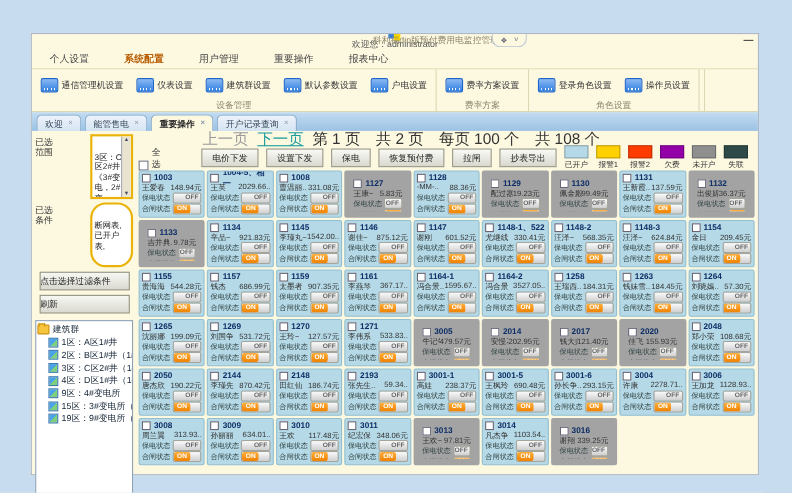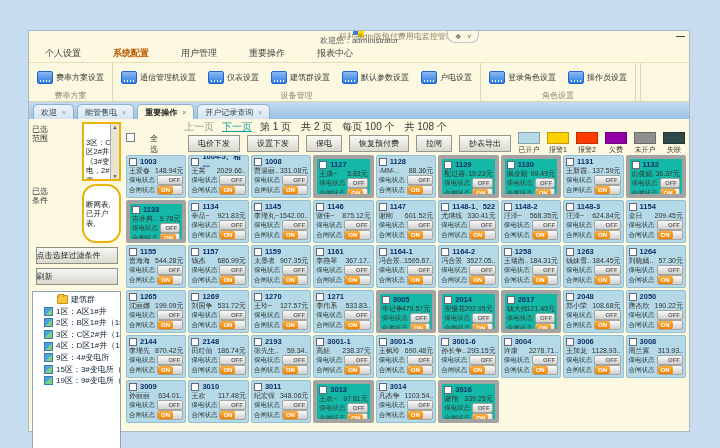--- a/index.html
+++ b/index.html
@@ -47,43 +47,43 @@
   .listbox{flex:1;background:#fff;border:2px solid #eab308;font-size:7.5px;padding:14px 8px 1px 2px;
            position:relative;overflow:hidden;line-height:1.25;color:#222;margin-left:33px;}
   .lb-range{height:40px;}
   .lb-cond{height:40px;border-radius:14px;}
   .sb{position:absolute;right:0;top:0;bottom:0;width:8px;background:#e8e4d0;border-left:1px solid #aab;
       display:flex;flex-direction:column;justify-content:space-between;align-items:center;font-size:5px;color:#446;}
   .btn-wide{margin:4px auto 0;width:80px;background:linear-gradient(#f7f7f3,#d9d9d1);border:1px solid #8f8f82;
             font-size:8px;padding:2px 0;text-align:left;color:#222;}
   #treebox{background:#fff;border:1px solid #8fa3b6;height:178px;margin-top:6px;font-size:8px;
            padding:2px 1px;overflow:hidden;}
-  .trow{display:flex;gap:3px;align-items:center;line-height:1.45;white-space:nowrap;color:#123;padding-left:23px;}
+  .trow{display:flex;gap:3px;align-items:center;line-height:1.45;white-space:nowrap;color:#123;}
   .trow.child{padding-left:10px;}
   .tico-folder{width:9px;height:7px;background:#f7c53d;border:1px solid #c89010;border-radius:1px;flex:none;position:relative;}
   .tico-folder::before{content:"";position:absolute;top:-2px;left:0;width:4px;height:2px;background:#f7c53d;border:1px solid #c89010;border-bottom:none;}
   .tico-item{width:7px;height:7px;flex:none;background:linear-gradient(135deg,#4aa3e8 50%,#7ed07e 50%);border:1px solid #3a7ab0;}
   
   #main{flex:1;display:flex;flex-direction:column;padding:1px 3px 0 3px;min-width:0;}
-  #pagebar{height:14px;display:flex;align-items:center;gap:8px;font-size:10px;padding-left:58px;color:#333;}
+  #pagebar{height:14px;display:flex;align-items:center;gap:8px;font-size:14px;padding-left:58px;color:#333;}
   #pg-prev{color:#999;}
   #pg-next{color:#1a9c9c;text-decoration:underline;}
   #actionbar{height:19px;display:flex;align-items:center;gap:7px;font-size:8px;}
-  #selall{display:flex;align-items:flex-start;gap:15px;}
+  #selall{display:flex;align-items:flex-end;gap:3px;}
   .cbox{width:7px;height:7px;background:#fff;border:1px solid #778;flex:none;}
   .abtn{padding:2px 9px;background:linear-gradient(#fafaf6,#d8d8ce);border:1px solid #96968a;
         font-size:8px;color:#222;white-space:nowrap;}
   #legend{margin-left:auto;display:flex;gap:7px;padding-right:6px;}
   .litem{display:flex;flex-direction:column;align-items:center;gap:1px;}
   .lswatch{width:20px;height:10px;border:1px solid rgba(0,0,0,.25);}
   .llabel{font-size:7px;color:#333;}
   #grid{flex:1;display:grid;grid-template-columns:repeat(9,1fr);gap:2px;align-content:start;margin-top:2px;}
   .card{height:43px;border-radius:2px;padding:1px 2px;box-sizing:border-box;font-size:7px;overflow:hidden;}
   .card.open{background:#b5d9e6;border:1px solid #93bfd2;}
-  .card.alarm1{background:#14b8a6;border:4px solid #a3a3a3;}
+  .card.alarm1{background:#a3a3a3;border:6px solid #a3a3a3;}
   .chead{display:flex;gap:3px;align-items:center;font-size:7.5px;font-weight:bold;color:#0c2d66;height:9px;}
   .ccb{width:6px;height:6px;background:#fff;border:1px solid #667;flex:none;}
   .cinfo{display:flex;justify-content:space-between;height:9px;align-items:center;color:#333;}
   .cname{overflow:hidden;white-space:nowrap;max-width:52%;}
   .cbal{white-space:nowrap;}
   .crow{display:flex;align-items:center;gap:2px;height:10px;}
   .clabel{font-size:6.5px;color:#344;white-space:nowrap;flex:none;}
   .track{flex:1;height:8px;background:linear-gradient(#fbfbfb,#cfcfcf);border:1px solid #a5a59b;
          border-radius:2px;display:flex;align-items:center;overflow:hidden;}
   .track.off{justify-content:flex-end;}
@@ -112,49 +112,49 @@
       <div class="menu-item">用户管理</div>
       <div class="menu-item">重要操作</div>
       <div class="menu-item">报表中心</div>
     </div>
 
   <div id="ribbon">
       <div class="rgroup">
         <div class="rbuttons">
           <div class="rbtn">
             <span class="mon"></span>
-            <span>费率方案设置</span>
+            <span>通信管理机设置</span>
+          </div>
+          <div class="rbtn">
+            <span class="mon"></span>
+            <span>仪表设置</span>
+          </div>
+          <div class="rbtn">
+            <span class="mon"></span>
+            <span>建筑群设置</span>
+          </div>
+          <div class="rbtn">
+            <span class="mon"></span>
+            <span>默认参数设置</span>
+          </div>
+          <div class="rbtn">
+            <span class="mon"></span>
+            <span>户电设置</span>
           </div>
         </div>
-        <div class="rglabel">费率方案</div>
+        <div class="rglabel">设备管理</div>
       </div>
       <div class="rgroup">
         <div class="rbuttons">
           <div class="rbtn">
             <span class="mon"></span>
-            <span>通信管理机设置</span>
-          </div>
-          <div class="rbtn">
-            <span class="mon"></span>
-            <span>仪表设置</span>
-          </div>
-          <div class="rbtn">
-            <span class="mon"></span>
-            <span>建筑群设置</span>
-          </div>
-          <div class="rbtn">
-            <span class="mon"></span>
-            <span>默认参数设置</span>
-          </div>
-          <div class="rbtn">
-            <span class="mon"></span>
-            <span>户电设置</span>
+            <span>费率方案设置</span>
           </div>
         </div>
-        <div class="rglabel">设备管理</div>
+        <div class="rglabel">费率方案</div>
       </div>
       <div class="rgroup">
         <div class="rbuttons">
           <div class="rbtn">
             <span class="mon"></span>
             <span>登录角色设置</span>
           </div>
           <div class="rbtn">
             <span class="mon"></span>
             <span>操作员设置</span>
@@ -1028,20 +1028,42 @@
                 <span class="offtxt">OFF</span>
               </span>
             </div>
             <div class="crow">
               <span class="clabel">合闸状态</span>
               <span class="track">
                 <span class="onpill">ON</span>
               </span>
             </div>
           </div>
+          <div class="card alarm1">
+            <div class="chead">
+              <span class="ccb"></span>
+              <span>2020</span>
+            </div>
+            <div class="cinfo">
+              <span class="cname">佳飞</span>
+              <span class="cbal">155.93元</span>
+            </div>
+            <div class="crow">
+              <span class="clabel">保电状态</span>
+              <span class="track off">
+                <span class="offtxt">OFF</span>
+              </span>
+            </div>
+            <div class="crow">
+              <span class="clabel">合闸状态</span>
+              <span class="track">
+                <span class="onpill">ON</span>
+              </span>
+            </div>
+          </div>
           <div class="card open">
             <div class="chead">
               <span class="ccb"></span>
               <span>2048</span>
             </div>
             <div class="cinfo">
               <span class="cname">郑小荣</span>
               <span class="cbal">108.68元</span>
             </div>
             <div class="crow">

